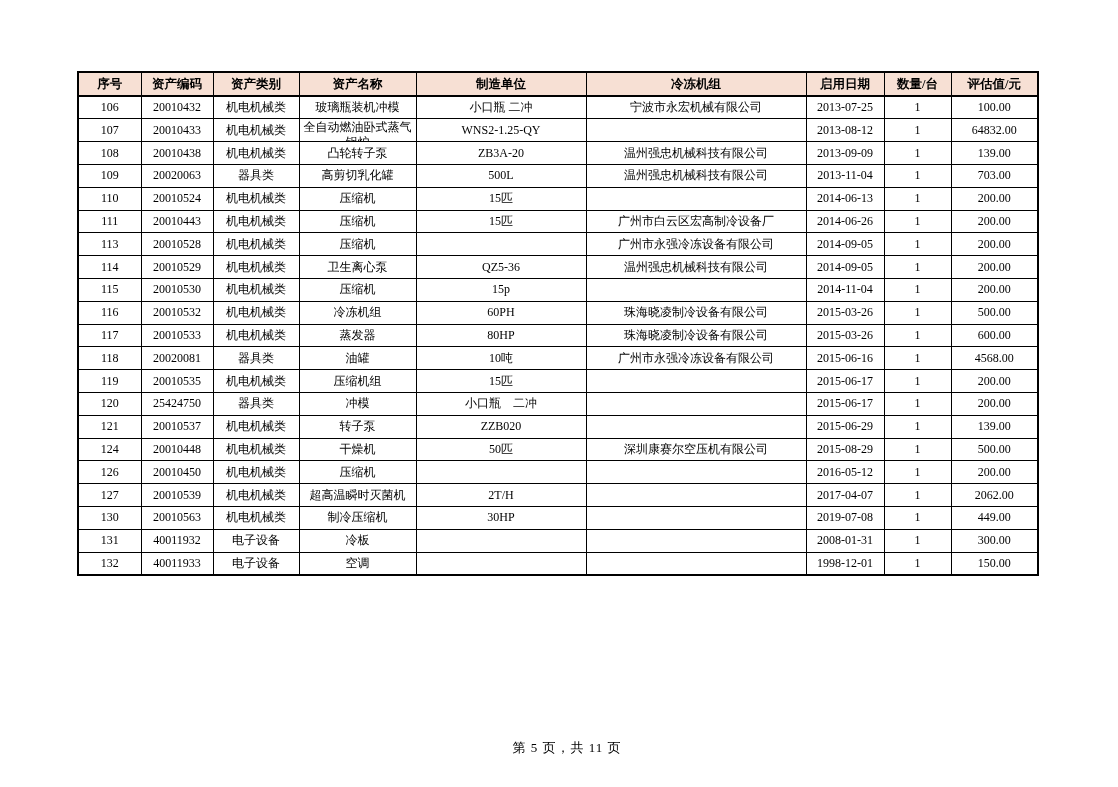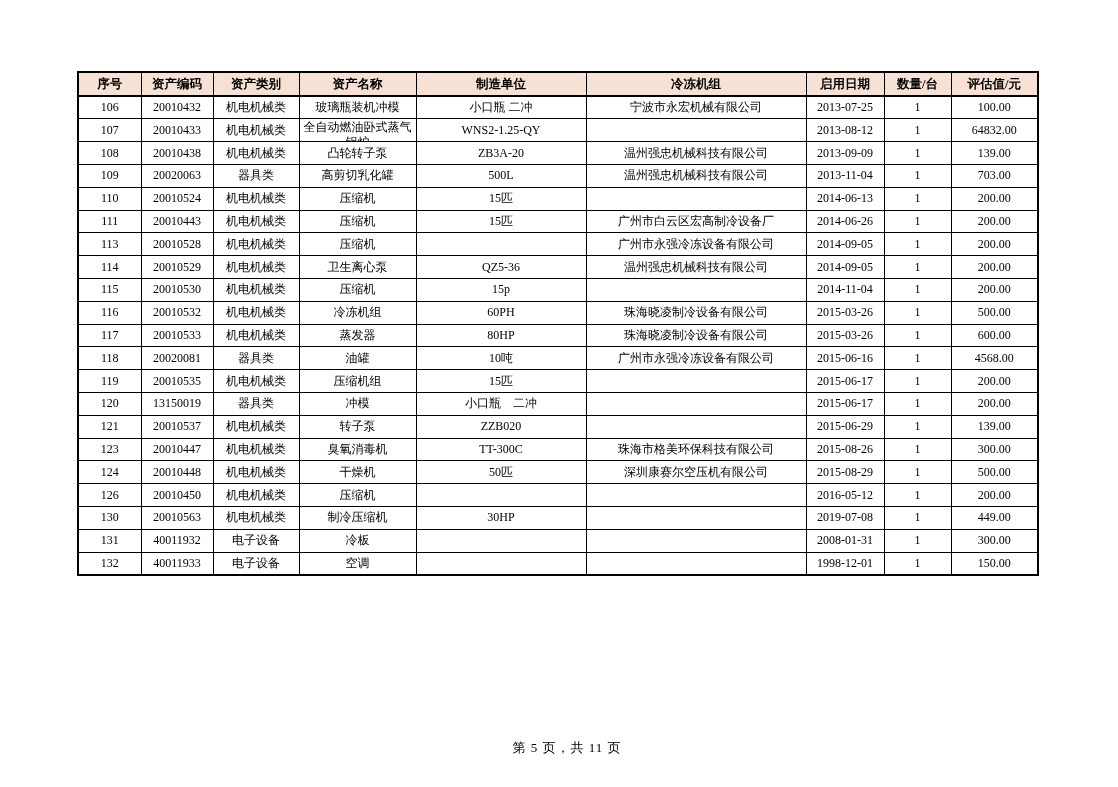--- a/index.html
+++ b/index.html
@@ -232,50 +232,39 @@
             <td>机电机械类</td>
             <td>压缩机组</td>
             <td>15匹</td>
             <td></td>
             <td>2015-06-17</td>
             <td>1</td>
             <td>200.00</td>
           </tr>
           <tr>
             <td>120</td>
-            <td>13150019</td>
+            <td>25424750</td>
             <td>器具类</td>
             <td>冲模</td>
             <td>小口瓶　二冲</td>
             <td></td>
             <td>2015-06-17</td>
             <td>1</td>
             <td>200.00</td>
           </tr>
           <tr>
             <td>121</td>
             <td>20010537</td>
             <td>机电机械类</td>
             <td>转子泵</td>
             <td>ZZB020</td>
             <td></td>
             <td>2015-06-29</td>
             <td>1</td>
             <td>139.00</td>
-          </tr>
-          <tr>
-            <td>123</td>
-            <td>20010447</td>
-            <td>机电机械类</td>
-            <td>臭氧消毒机</td>
-            <td>TT-300C</td>
-            <td>珠海市格美环保科技有限公司</td>
-            <td>2015-08-26</td>
-            <td>1</td>
-            <td>300.00</td>
           </tr>
           <tr>
             <td>124</td>
             <td>20010448</td>
             <td>机电机械类</td>
             <td>干燥机</td>
             <td>50匹</td>
             <td>深圳康赛尔空压机有限公司</td>
             <td>2015-08-29</td>
             <td>1</td>
@@ -284,20 +273,31 @@
           <tr>
             <td>126</td>
             <td>20010450</td>
             <td>机电机械类</td>
             <td>压缩机</td>
             <td></td>
             <td></td>
             <td>2016-05-12</td>
             <td>1</td>
             <td>200.00</td>
+          </tr>
+          <tr>
+            <td>127</td>
+            <td>20010539</td>
+            <td>机电机械类</td>
+            <td>超高温瞬时灭菌机</td>
+            <td>2T/H</td>
+            <td></td>
+            <td>2017-04-07</td>
+            <td>1</td>
+            <td>2062.00</td>
           </tr>
           <tr>
             <td>130</td>
             <td>20010563</td>
             <td>机电机械类</td>
             <td>制冷压缩机</td>
             <td>30HP</td>
             <td></td>
             <td>2019-07-08</td>
             <td>1</td>

